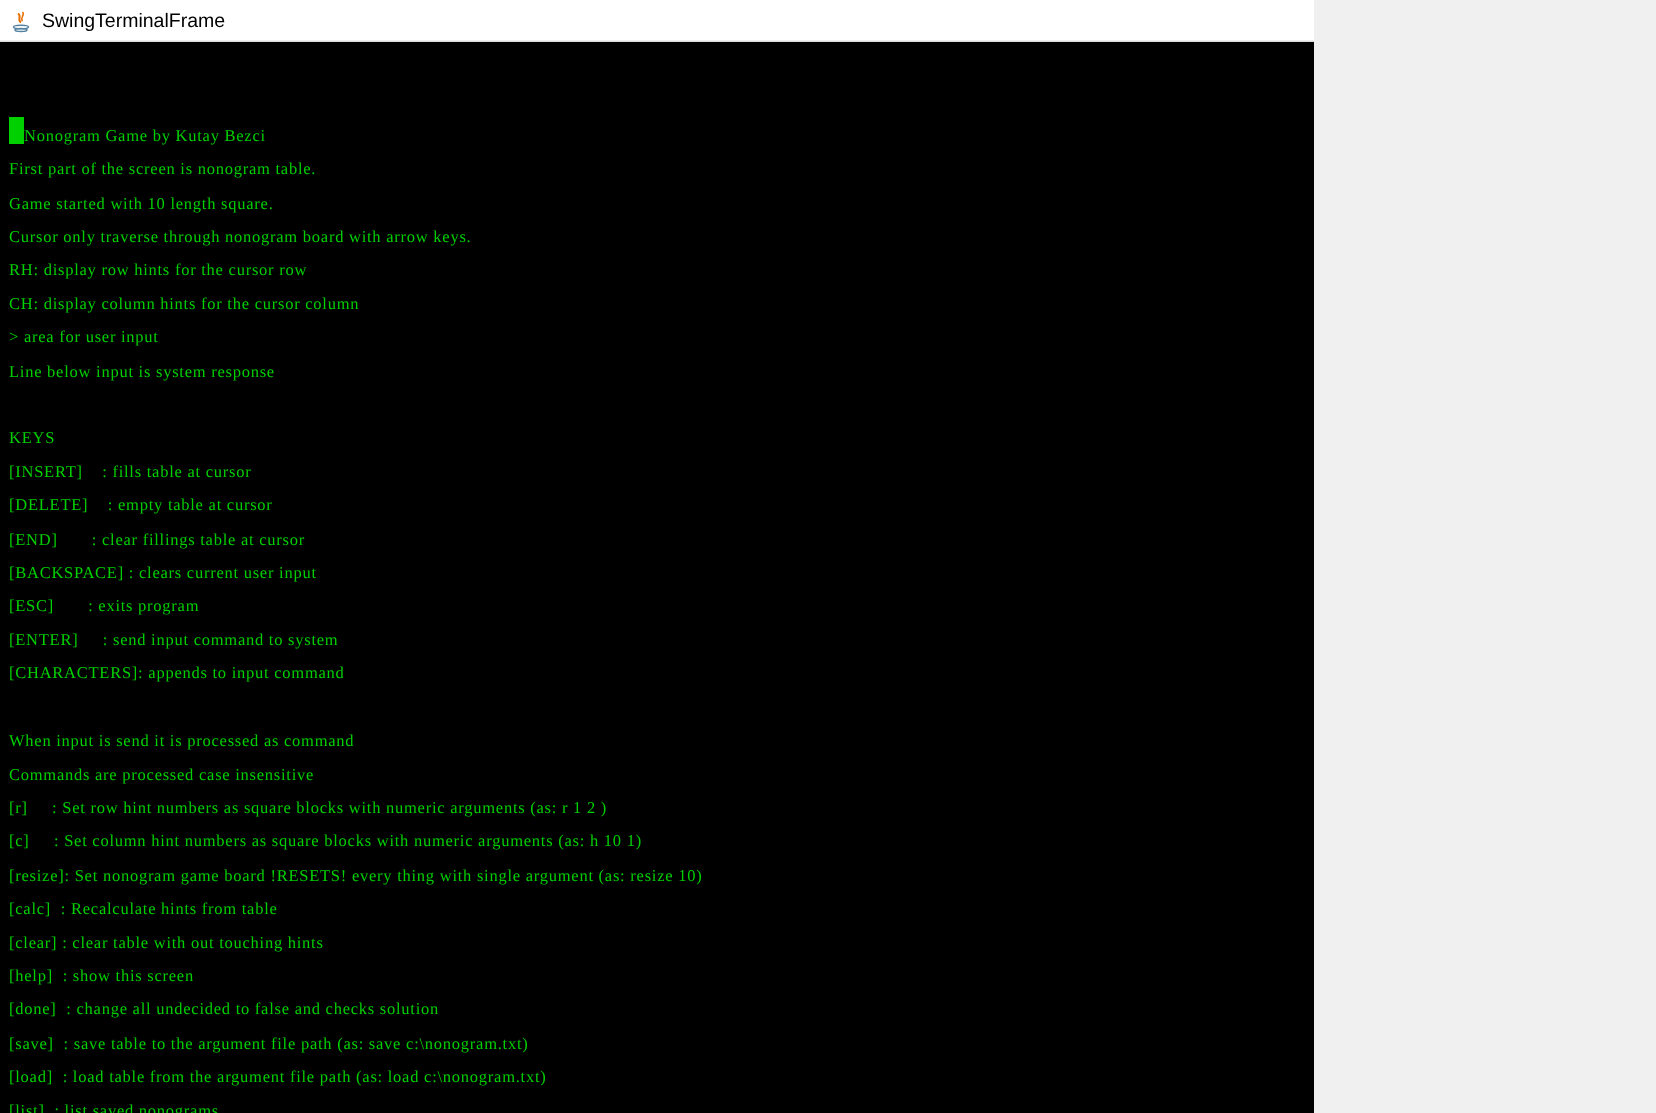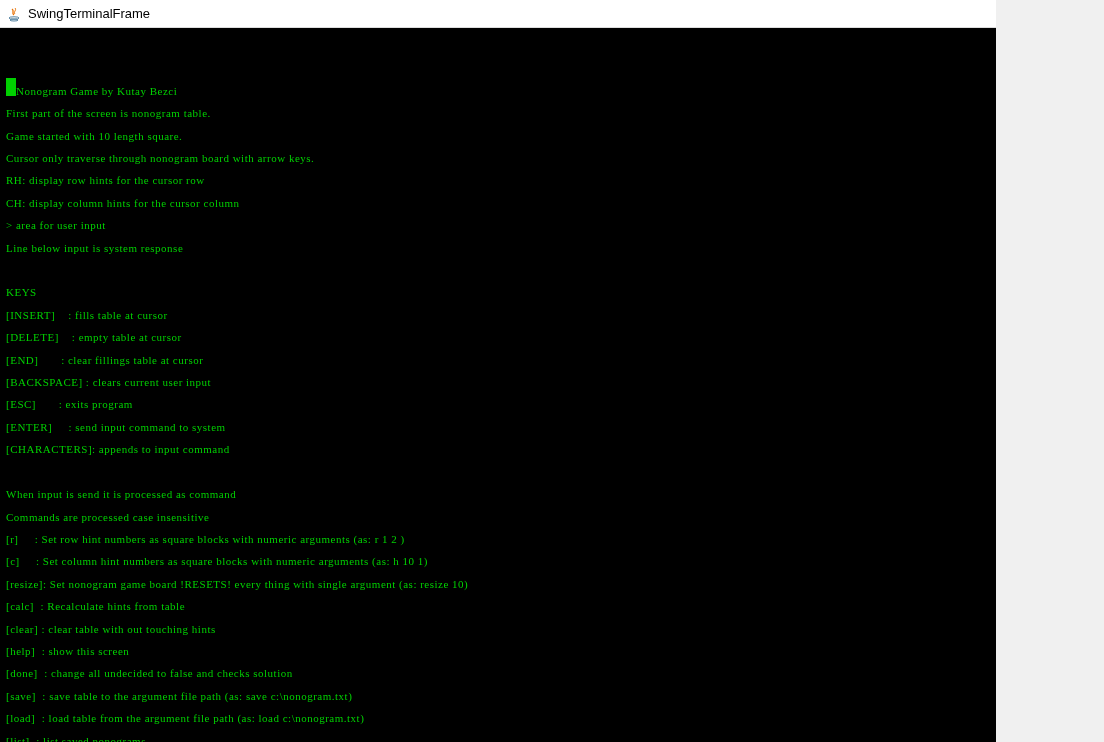--- a/index.html
+++ b/index.html
@@ -8,21 +8,21 @@
       box-sizing: border-box;
     }
     body {
       font-family: "Segoe UI", Tahoma, sans-serif;
       background: #f0f0f0;
       width: 1104px;
       height: 742px;
       overflow: hidden;
     }
     .window {
-      width: 996px;
+      width: 876px;
       height: 742px;
       background: #fff;
       display: flex;
       flex-direction: column;
     }
     .titlebar {
       height: 28px;
       background: #fff;
       display: flex;
       align-items: center;

